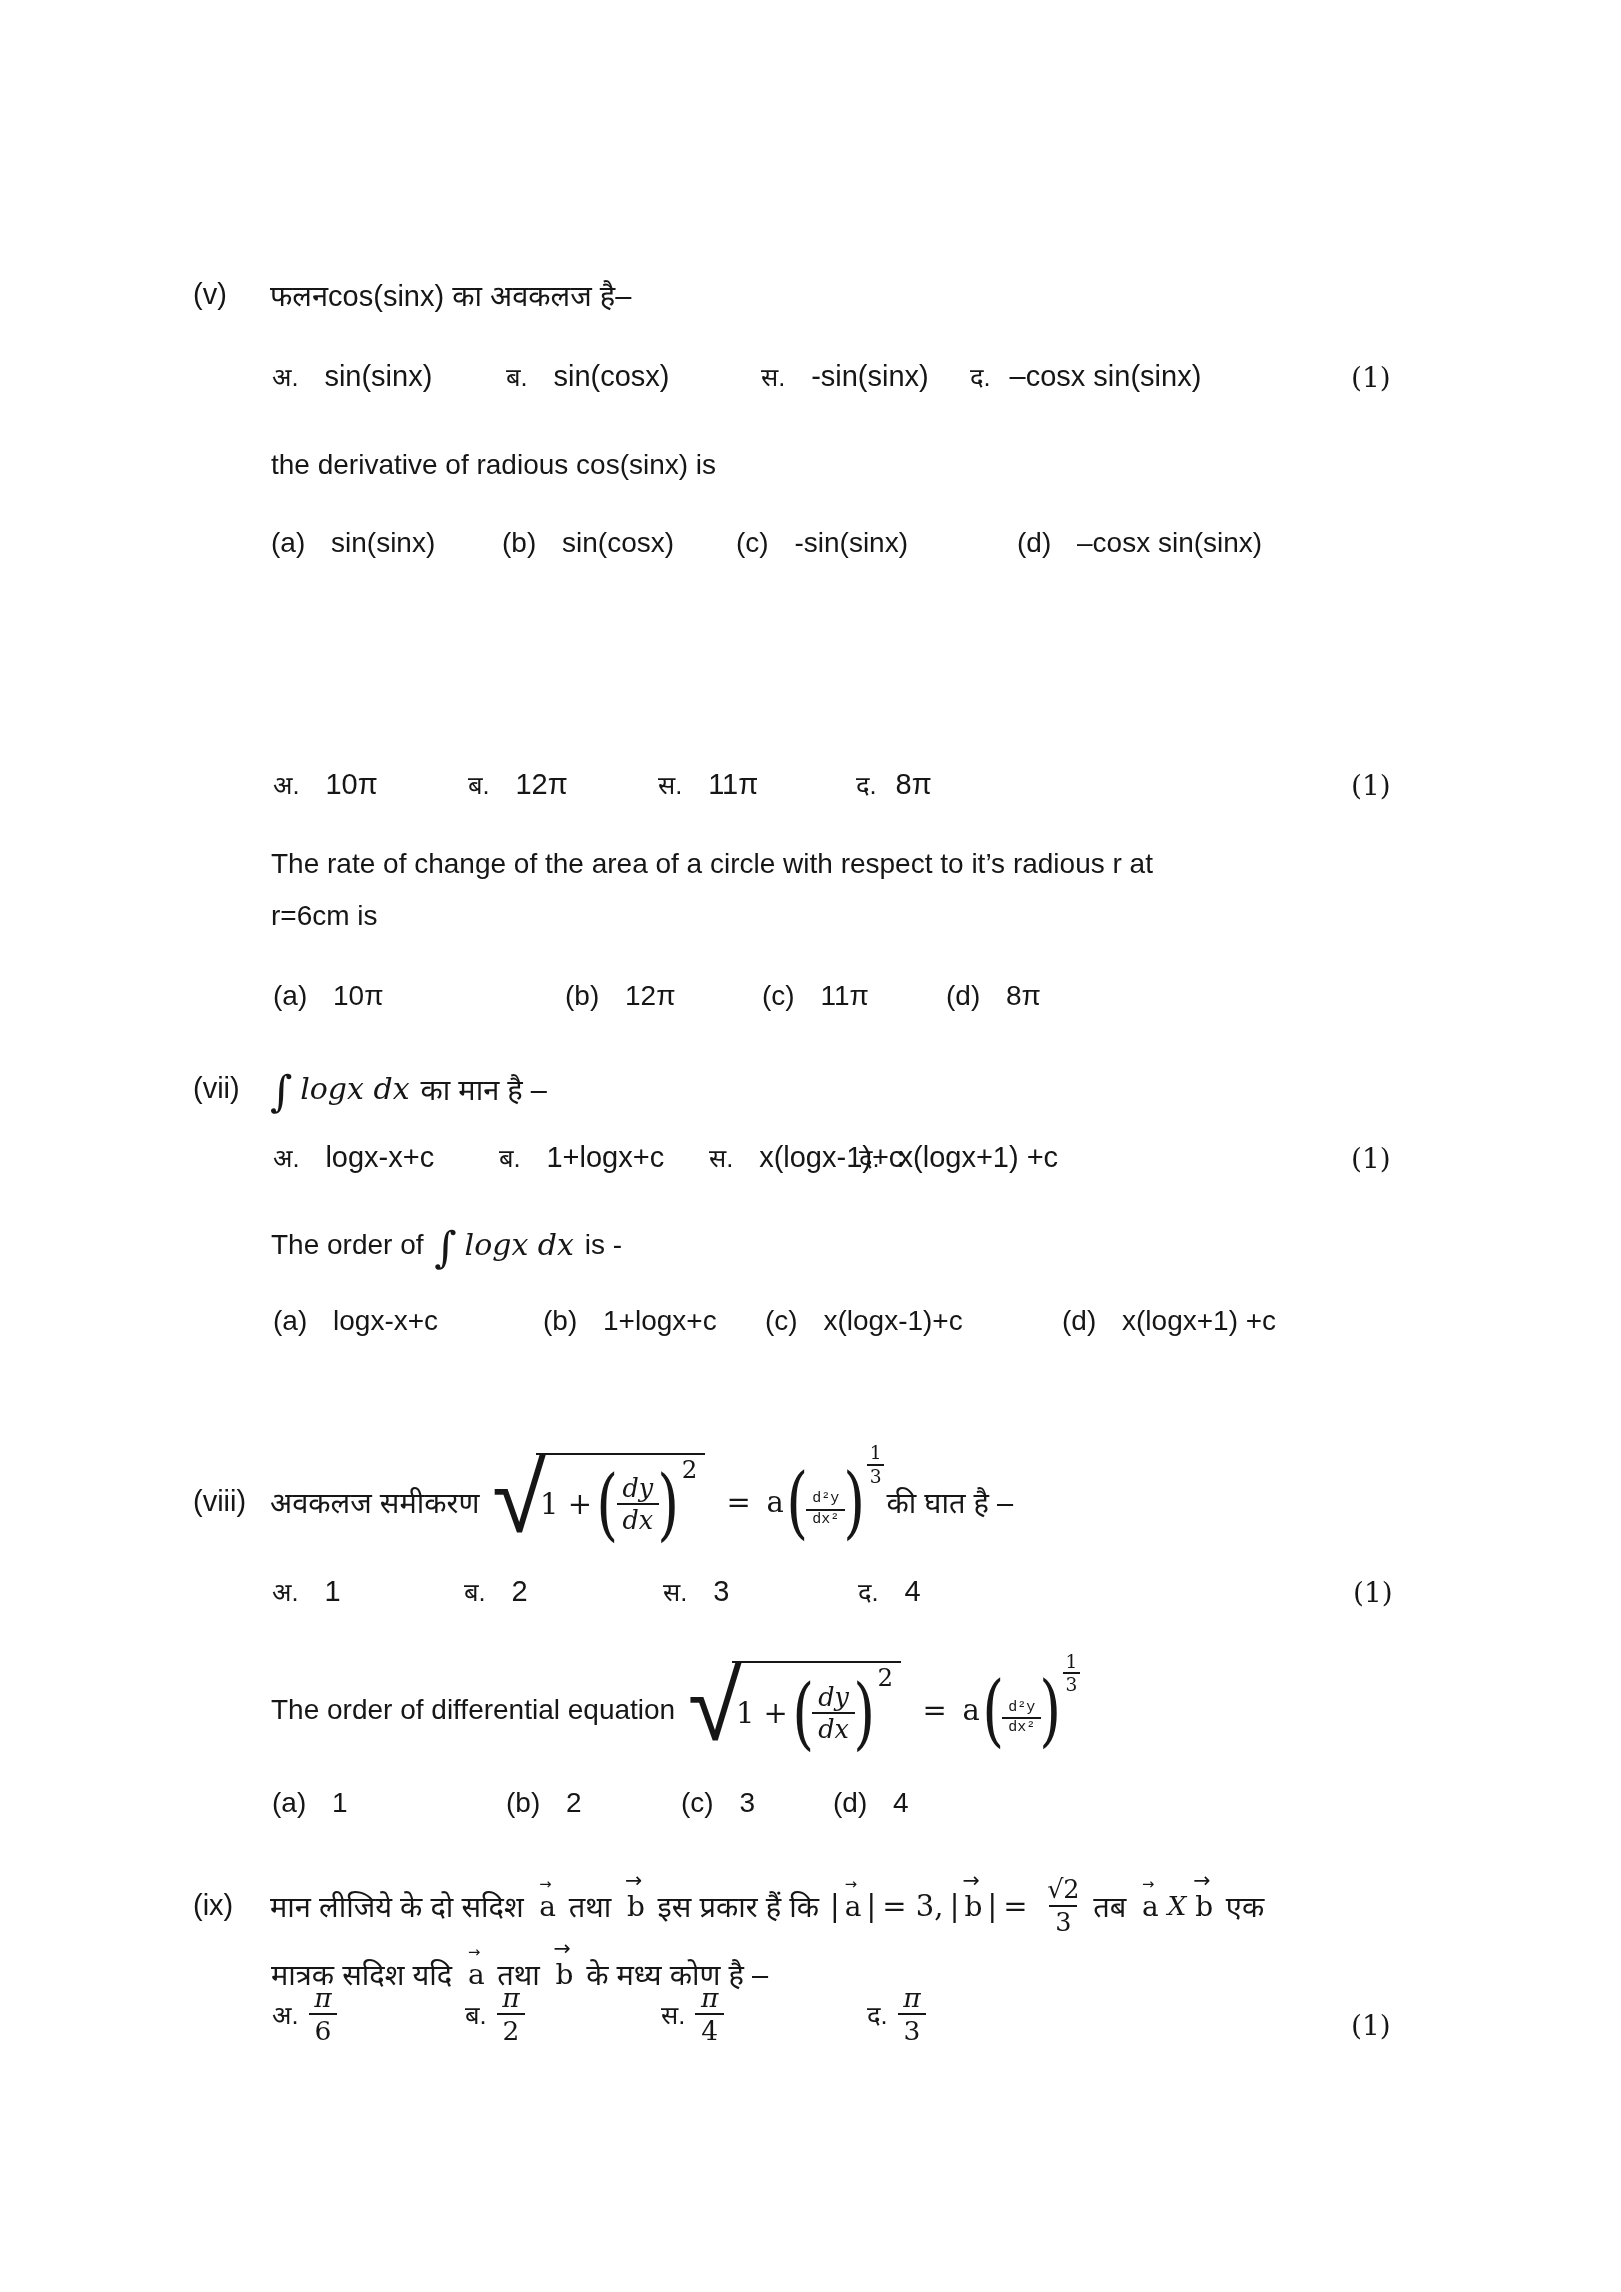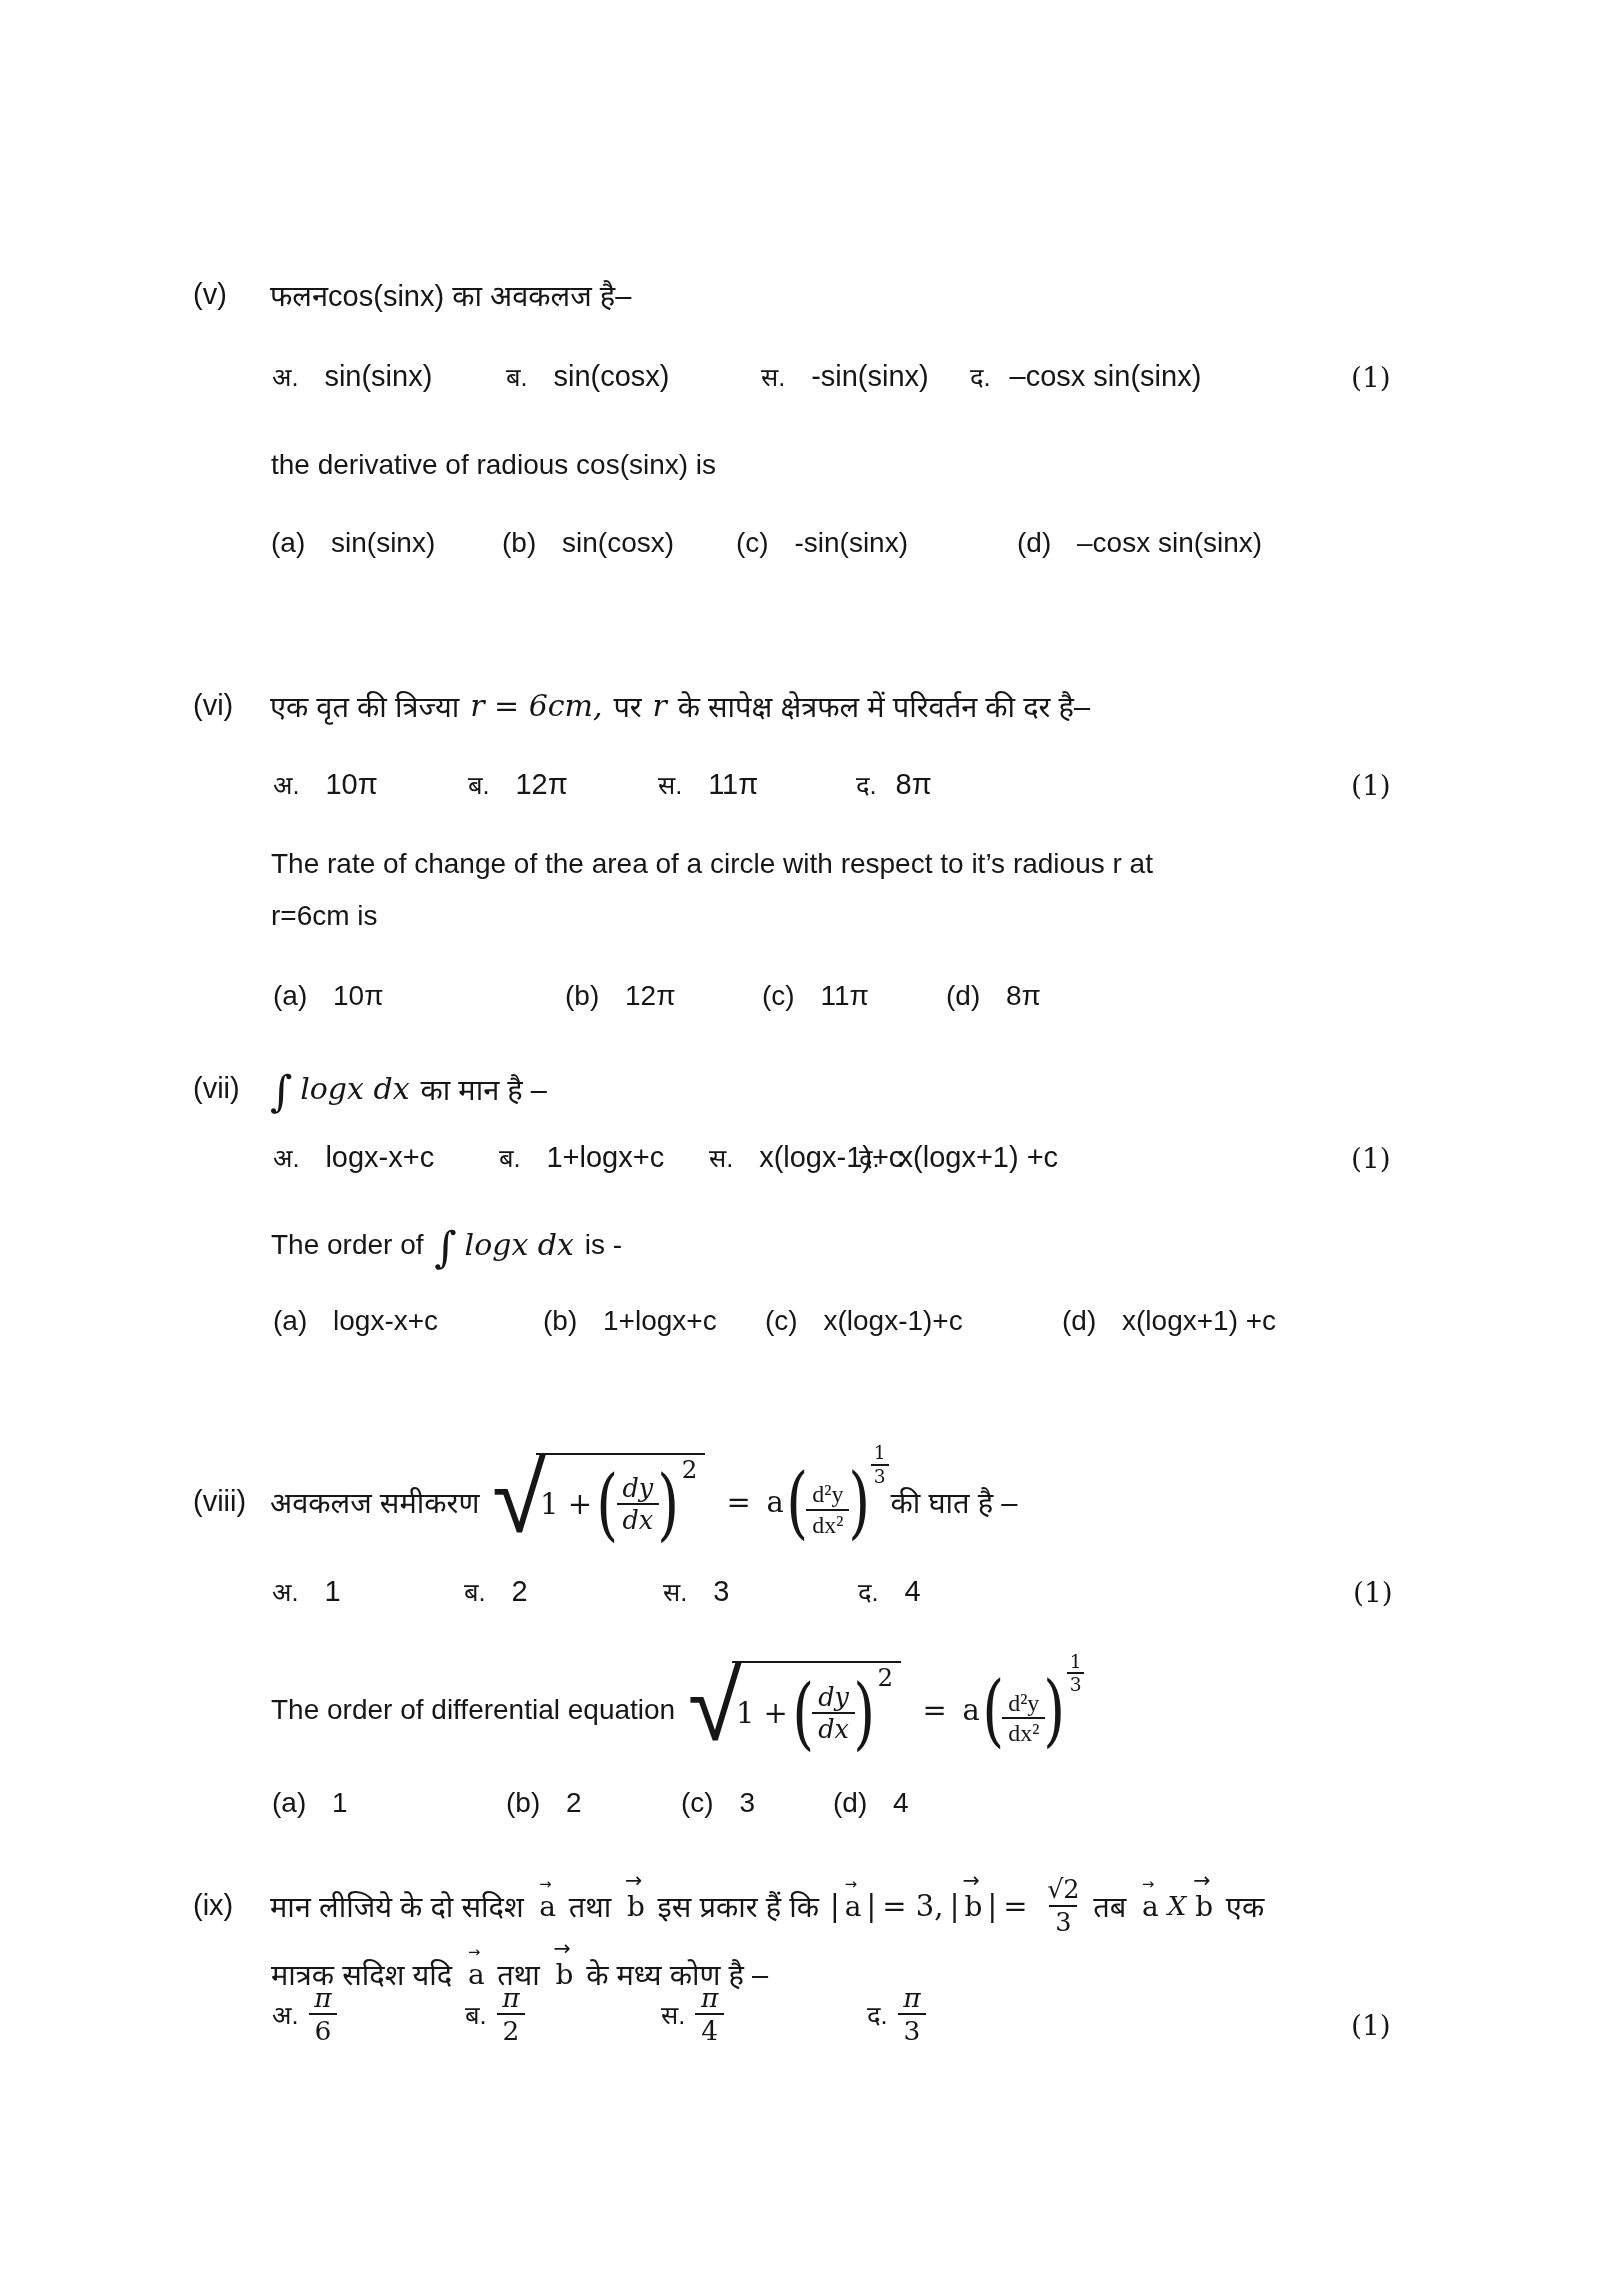--- a/index.html
+++ b/index.html
@@ -18,21 +18,21 @@
   .okey{font-size:25.5px;}
   .oval{font-size:29px;margin-left:16px;}
   .opt.e .okey{font-size:28px;}
   .opt.e .oval{font-size:28px;}
   .marks{position:absolute;font-family:"DejaVu Serif","Liberation Serif",serif;font-size:28px;top:2px;}
   
   .frac{display:inline-flex;flex-direction:column;align-items:center;text-align:center;line-height:1.1;vertical-align:middle;}
   .frac .fd{border-top:2.5px solid #161616;}
   .frac .fn,.frac .fd{padding:1px 5.9px;}
   .fr1{font-family:"DejaVu Serif","Liberation Serif",serif;font-style:italic;font-size:25.5px;}
-  .fr2{font-family:Liberation Serif, serif;font-size:24px;margin-top:16px;}
+  .fr2{font-family:Liberation Mono, monospace;font-size:15px;margin-top:16px;}
   .mid{font-family:"DejaVu Serif","Liberation Serif",serif;font-size:25.5px;margin:0 7.8px;}
   .pi{font-family:"DejaVu Serif","Liberation Serif",serif;font-size:26.5px;}
   .pi .fn{font-style:italic;}
   
   .sqrt{display:inline-flex;align-items:flex-start;margin:0 5.9px 0 2px;}
   .rad{font-family:"DejaVu Sans",sans-serif;font-size:98px;line-height:0.92;font-weight:200;}
   .radicand{border-top:2.9px solid #161616;display:inline-flex;align-items:center;margin-left:-9.8px;padding:3.9px 7.8px 0 3.9px;height:98px;box-sizing:border-box;}
   .rp{font-family:"DejaVu Serif","Liberation Serif",serif;font-size:29px;margin-right:5.9px;}
   .bp{font-family:"DejaVu Serif","Liberation Serif",serif;font-size:78px;font-weight:200;line-height:1;display:inline-block;transform:scaleX(0.72);margin:0 -5.9px;}
   .sup2{font-family:"DejaVu Serif","Liberation Serif",serif;font-size:24.5px;align-self:flex-start;margin:-3.9px 0 0 3.9px;}
@@ -95,28 +95,20 @@
     <span class="opt e" style="left:736px;">
         <span class="okey">(c)</span>
         <span class="oval">-sin(sinx)</span>
       </span>
     <span class="opt e" style="left:1017px;">
         <span class="okey">(d)</span>
         <span class="oval">–cosx sin(sinx)</span>
       </span>
   </div>
 
-  <div class="line hin" style="left:193px;top:686px;">
-    <span class="qlabel">(vi)</span>
-    <span class="mr">एक वृत की त्रिज्या</span>
-    <span class="mathit mr">r = 6cm,</span>
-    <span class="mr">पर</span>
-    <span class="mathit mr">r</span>
-    <span>के सापेक्ष क्षेत्रफल में परिवर्तन की दर है–</span>
-  </div>
 
   <div class="optrow hin" style="top:767px;">
     <span class="opt" style="left:273px;">
         <span class="okey">अ.</span>
         <span class="oval">10π</span>
       </span>
     <span class="opt" style="left:468px;">
         <span class="okey">ब.</span>
         <span class="oval">12π</span>
       </span>

